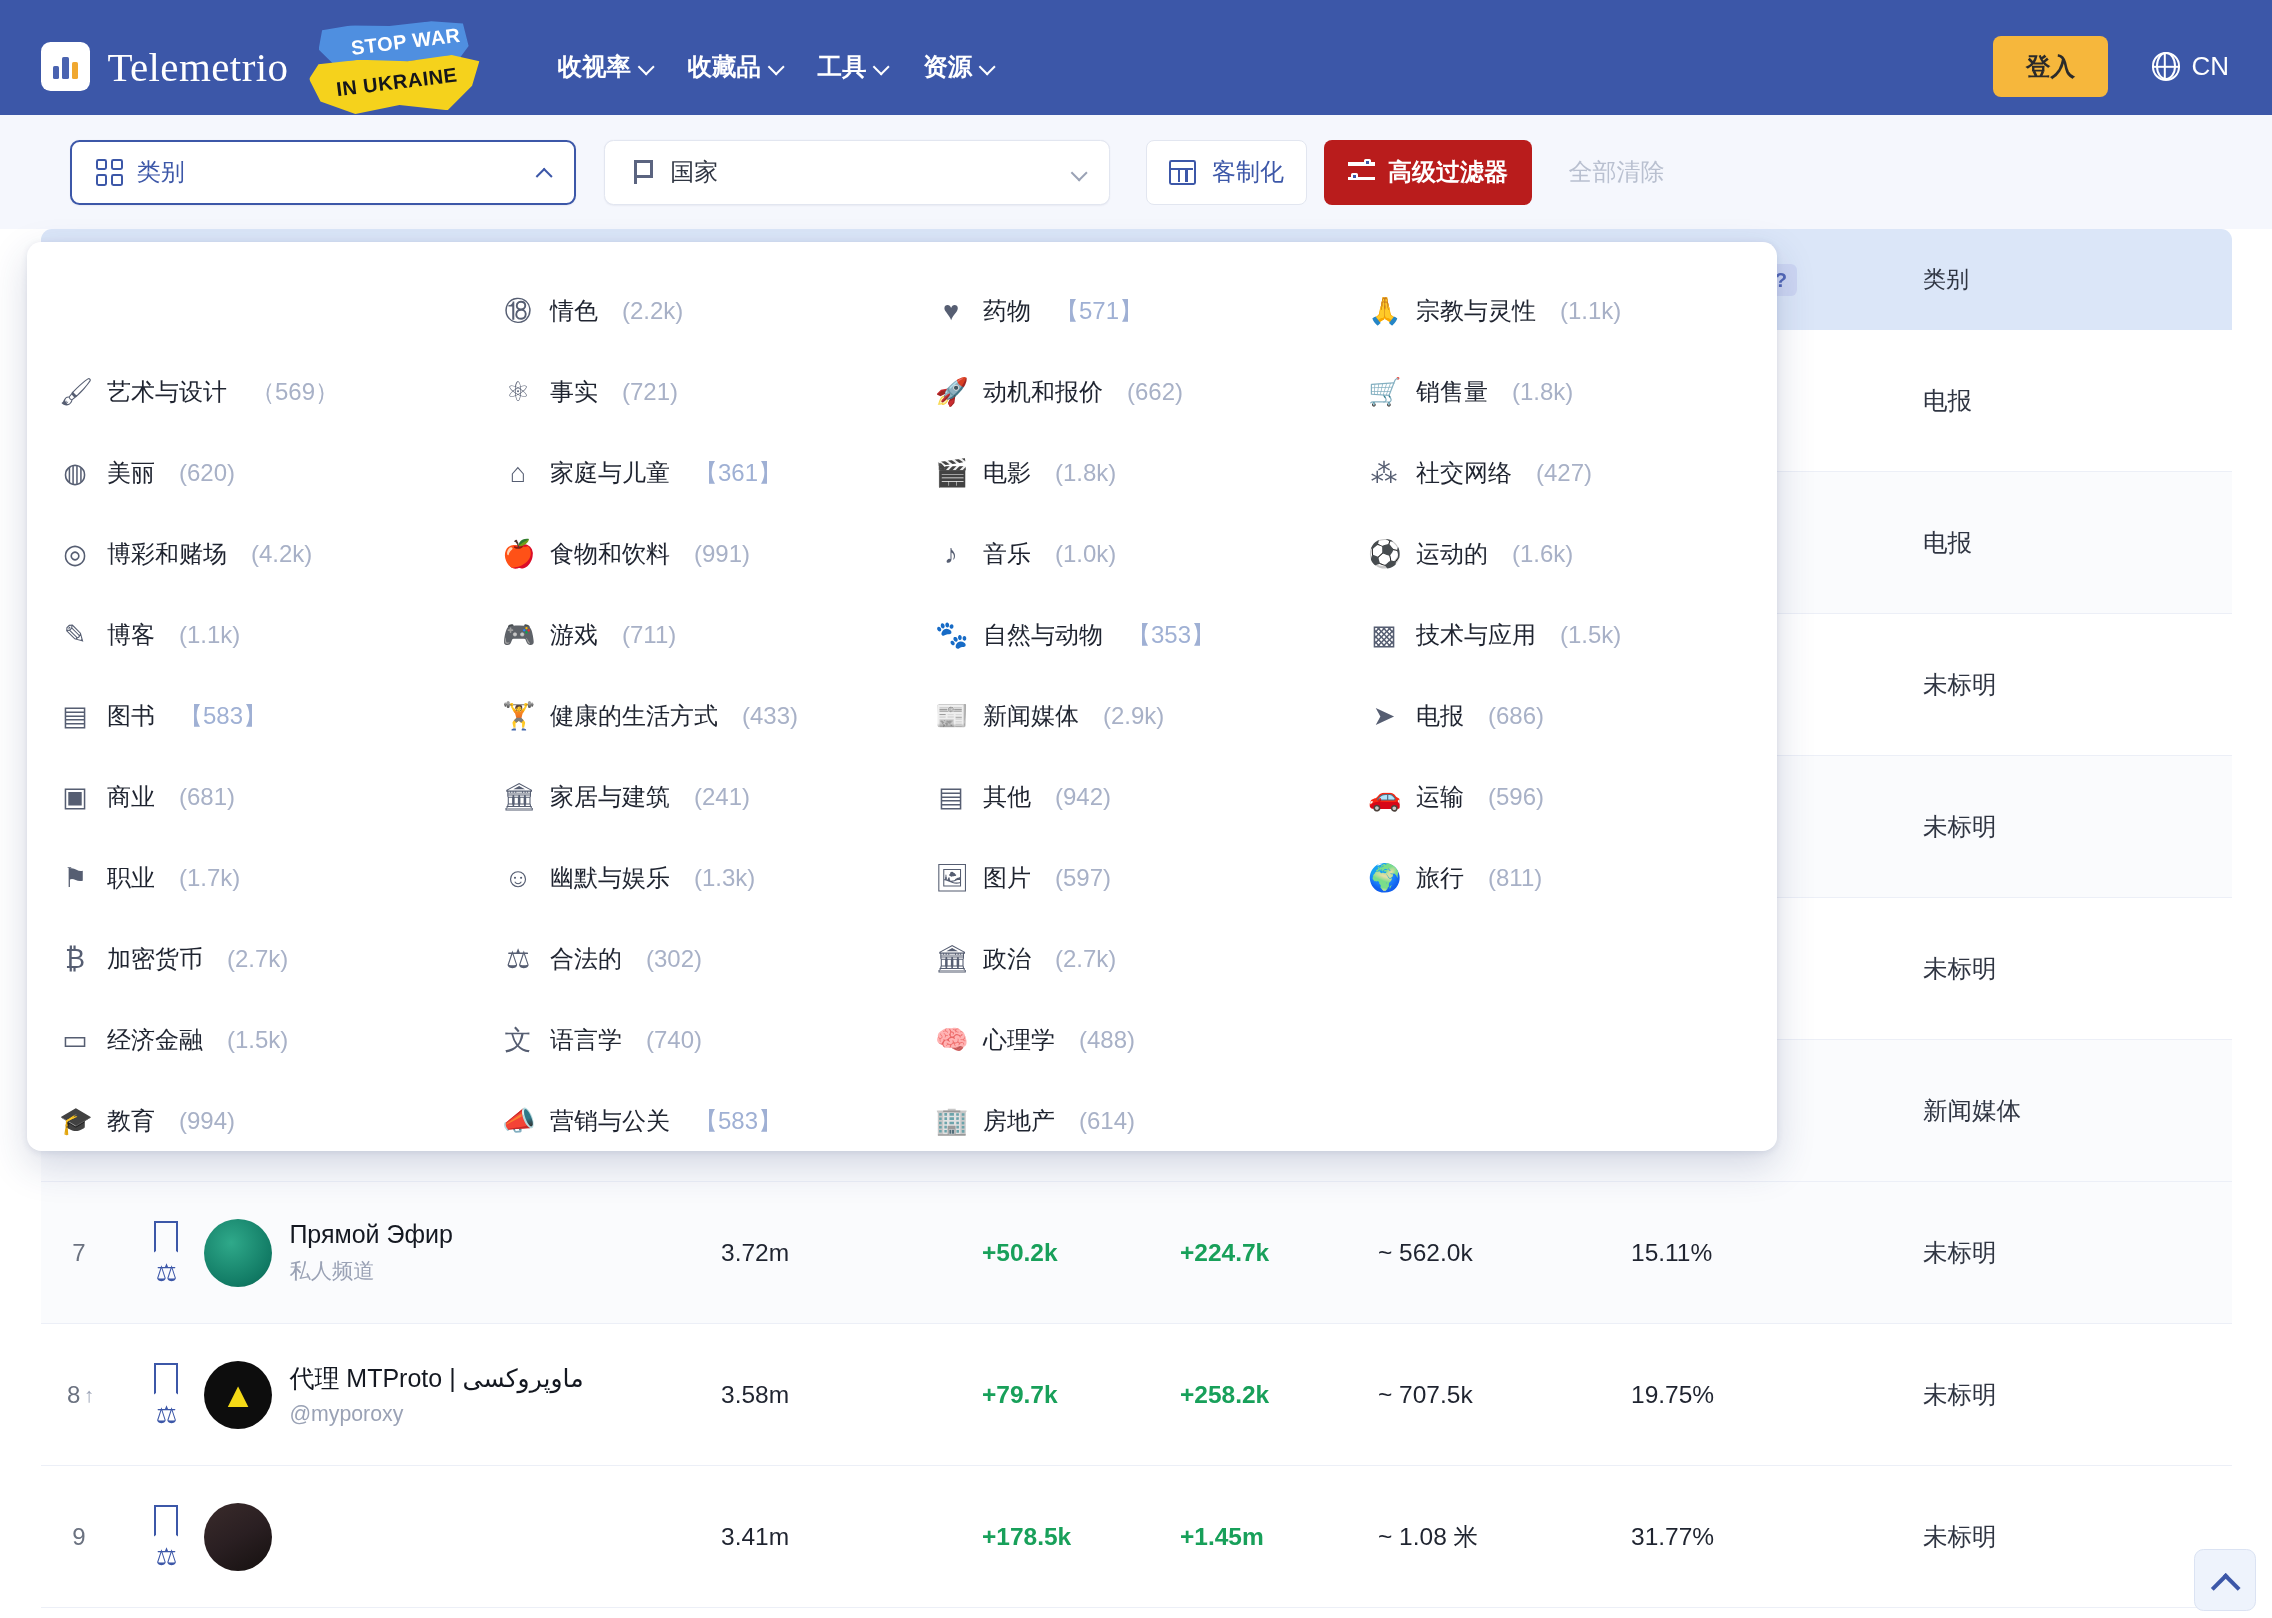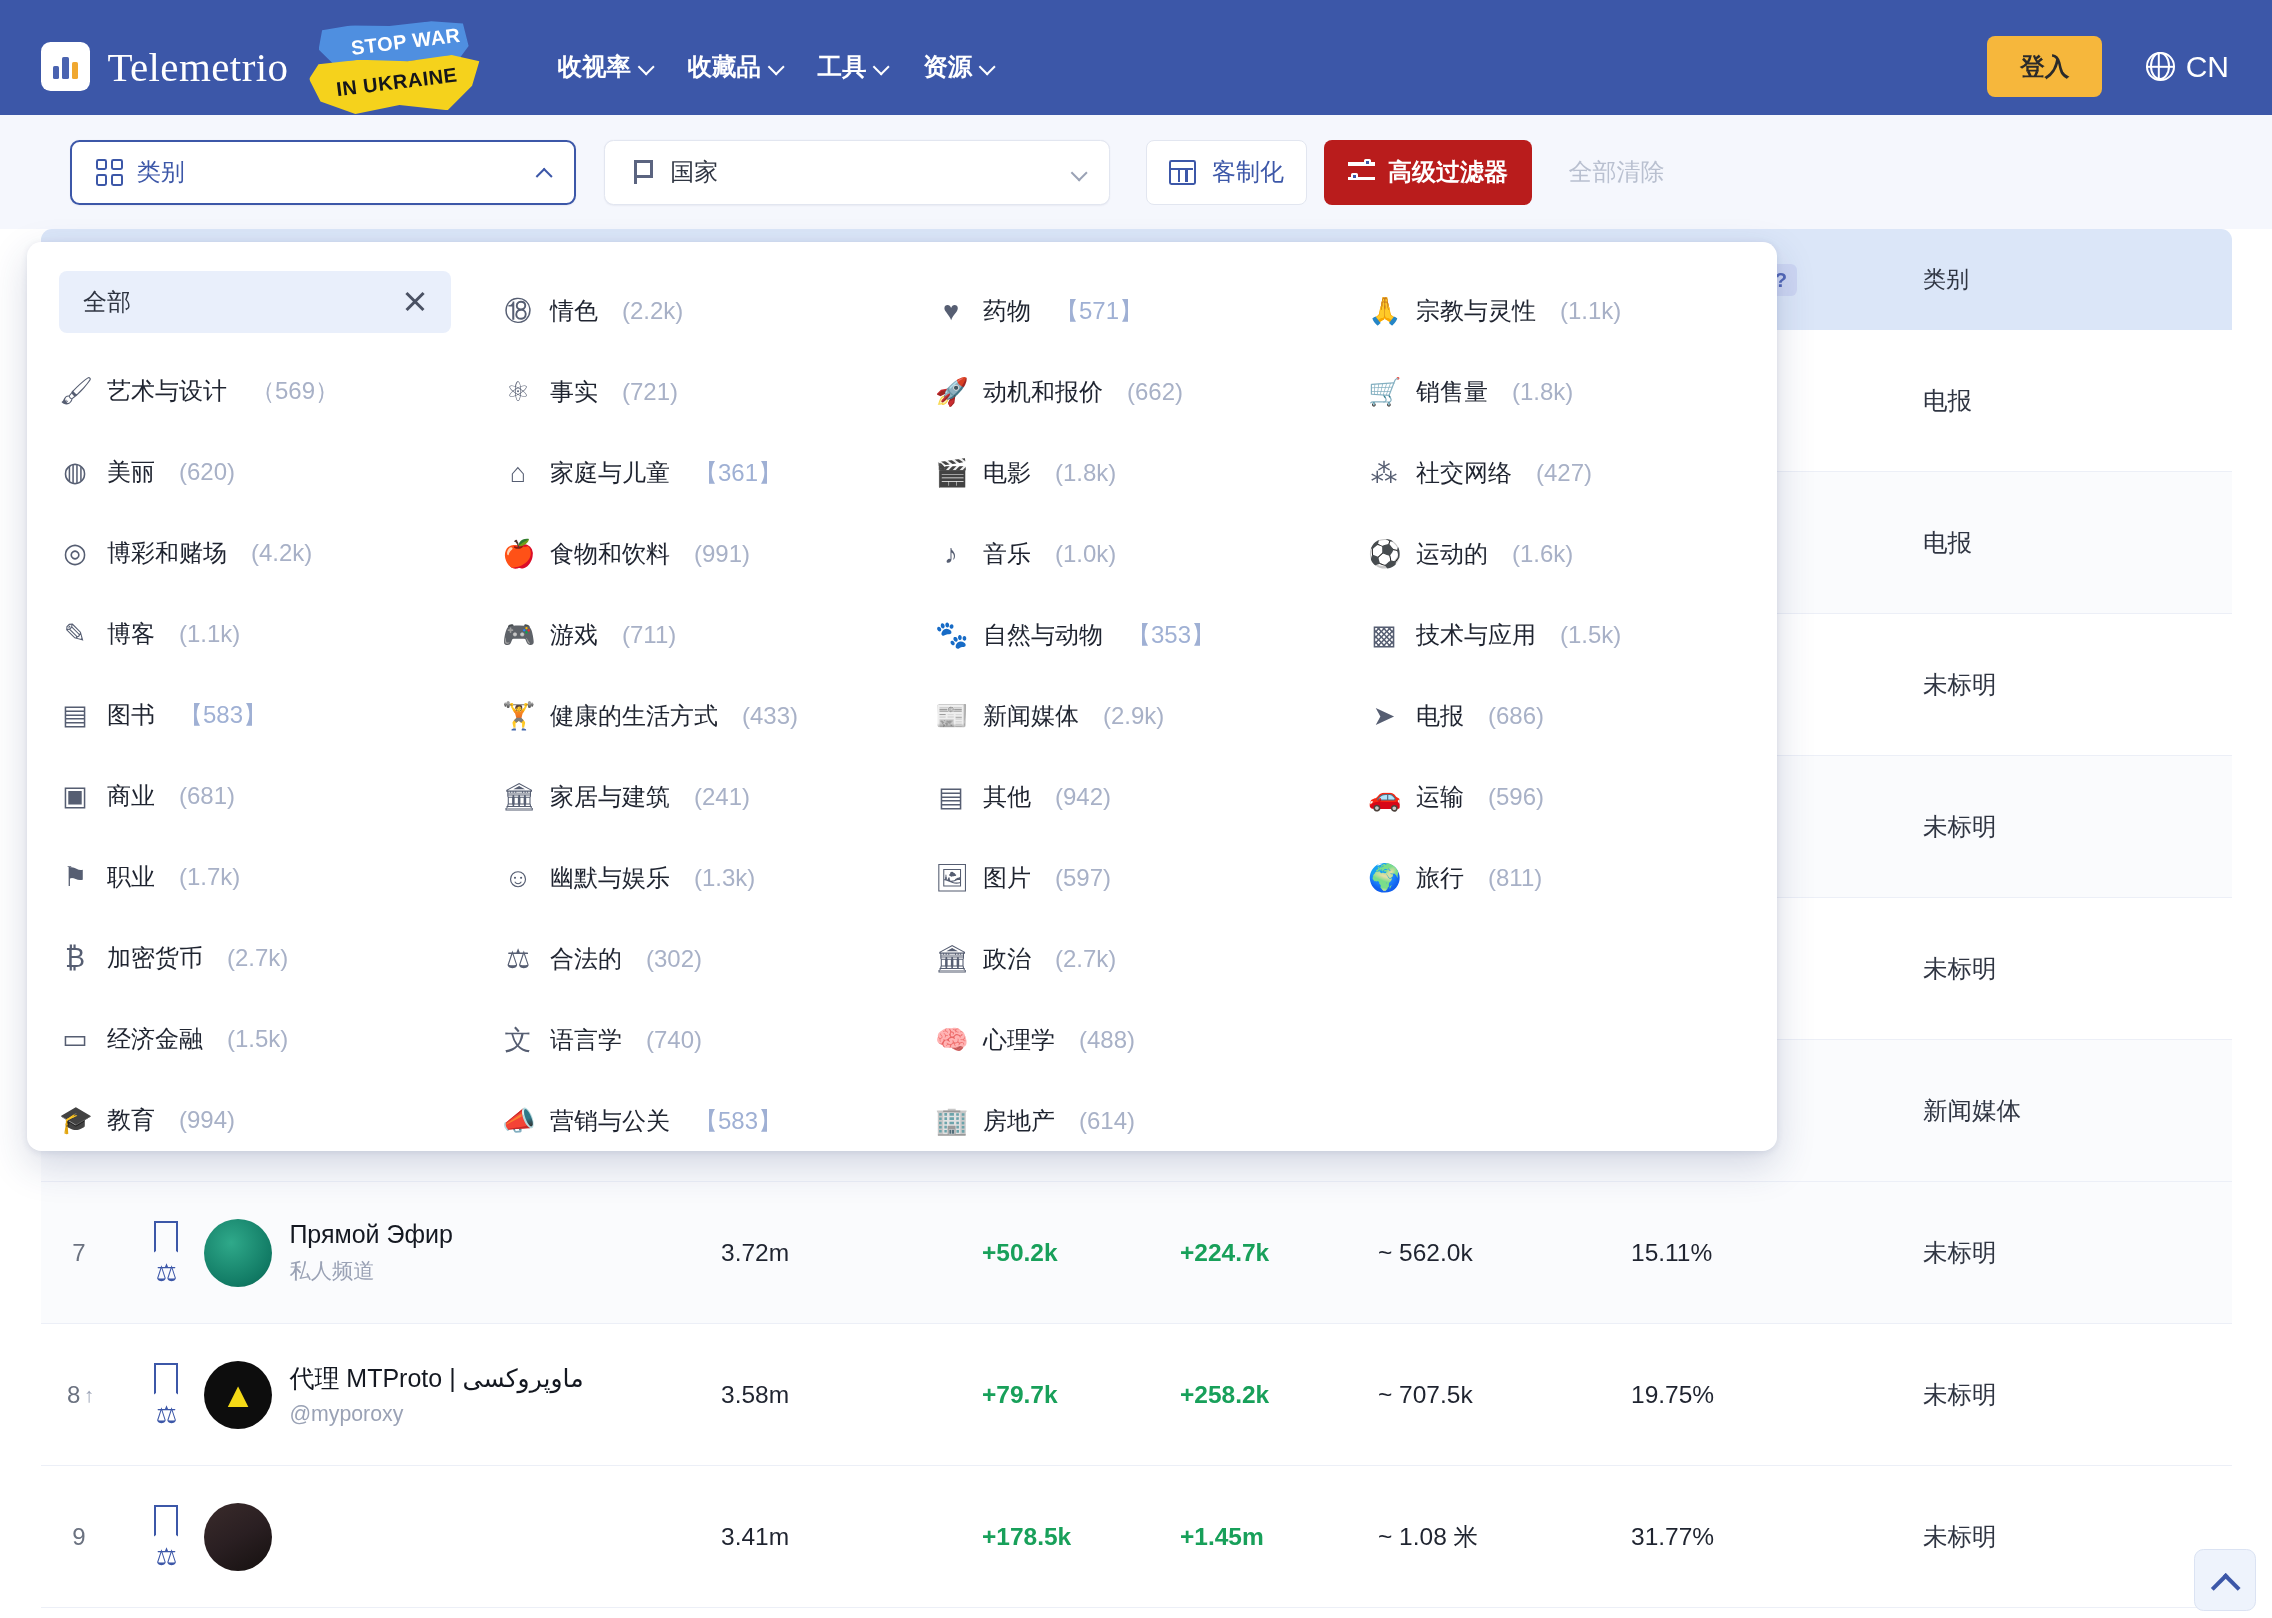--- a/index.html
+++ b/index.html
@@ -68,21 +68,21 @@
     border-right: 2.7px solid currentColor; border-bottom: 2.7px solid currentColor;
     transform: rotate(45deg);
   }
   .chev.up::before { transform: rotate(-135deg); top: 4.7px; }
 
   .header-right { margin-left: auto; display: flex; align-items: center; gap: 44px; margin-right: 44px; }
   .login-btn {
     background: #f6b73c; color: #2a2a2a; font-size: 24.5px; font-weight: 700;
     border: none; border-radius: 8px; padding: 14.2px 33px; cursor: pointer;
   }
-  .lang { display: flex; align-items: center; gap: 11px; color: #fff; font-size: 30px; font-weight: 400; cursor: pointer; }
+  .lang { display: flex; align-items: center; gap: 11px; color: #fff; font-size: 26px; font-weight: 400; cursor: pointer; }
   .globe {
     width: 28.5px; height: 28.5px; border: 2.4px solid #fff; border-radius: 50%;
     position: relative; flex: none;
   }
   .globe::before {
     content:""; position:absolute; left: 50%; top: -2.4px; width: 2.4px; height: 28.5px;
     background: transparent; border-left: 2.4px solid #fff; transform: translateX(-50%);
   }
   .globe::after {
     content:""; position:absolute; left: -2.4px; top: 50%; width: 28.5px; height: 2.4px;
@@ -492,24 +492,20 @@
       <div class="c-d1 green">+178.5k</div>
       <div class="c-d2 green">+1.45m</div>
       <div class="c-reach">~ 1.08 米</div>
       <div class="c-er">31.77%</div>
       <div class="c-cat cat-val">未标明</div>
     </div>
   </div>
 
   <div class="dropdown">
 
-    <div class="search-box">
-      <input type="text" value="全部" style="">
-      <span class="x-icon"></span>
-    </div>
 
     <div class="col col1">
         <div class="cat-item">
           <span class="cat-glyph">🖌</span>
           <span class="cat-label">艺术与设计</span>
           <span class="cat-count">（569）</span>
         </div>
         <div class="cat-item">
           <span class="cat-glyph">◍</span>
           <span class="cat-label">美丽</span>

